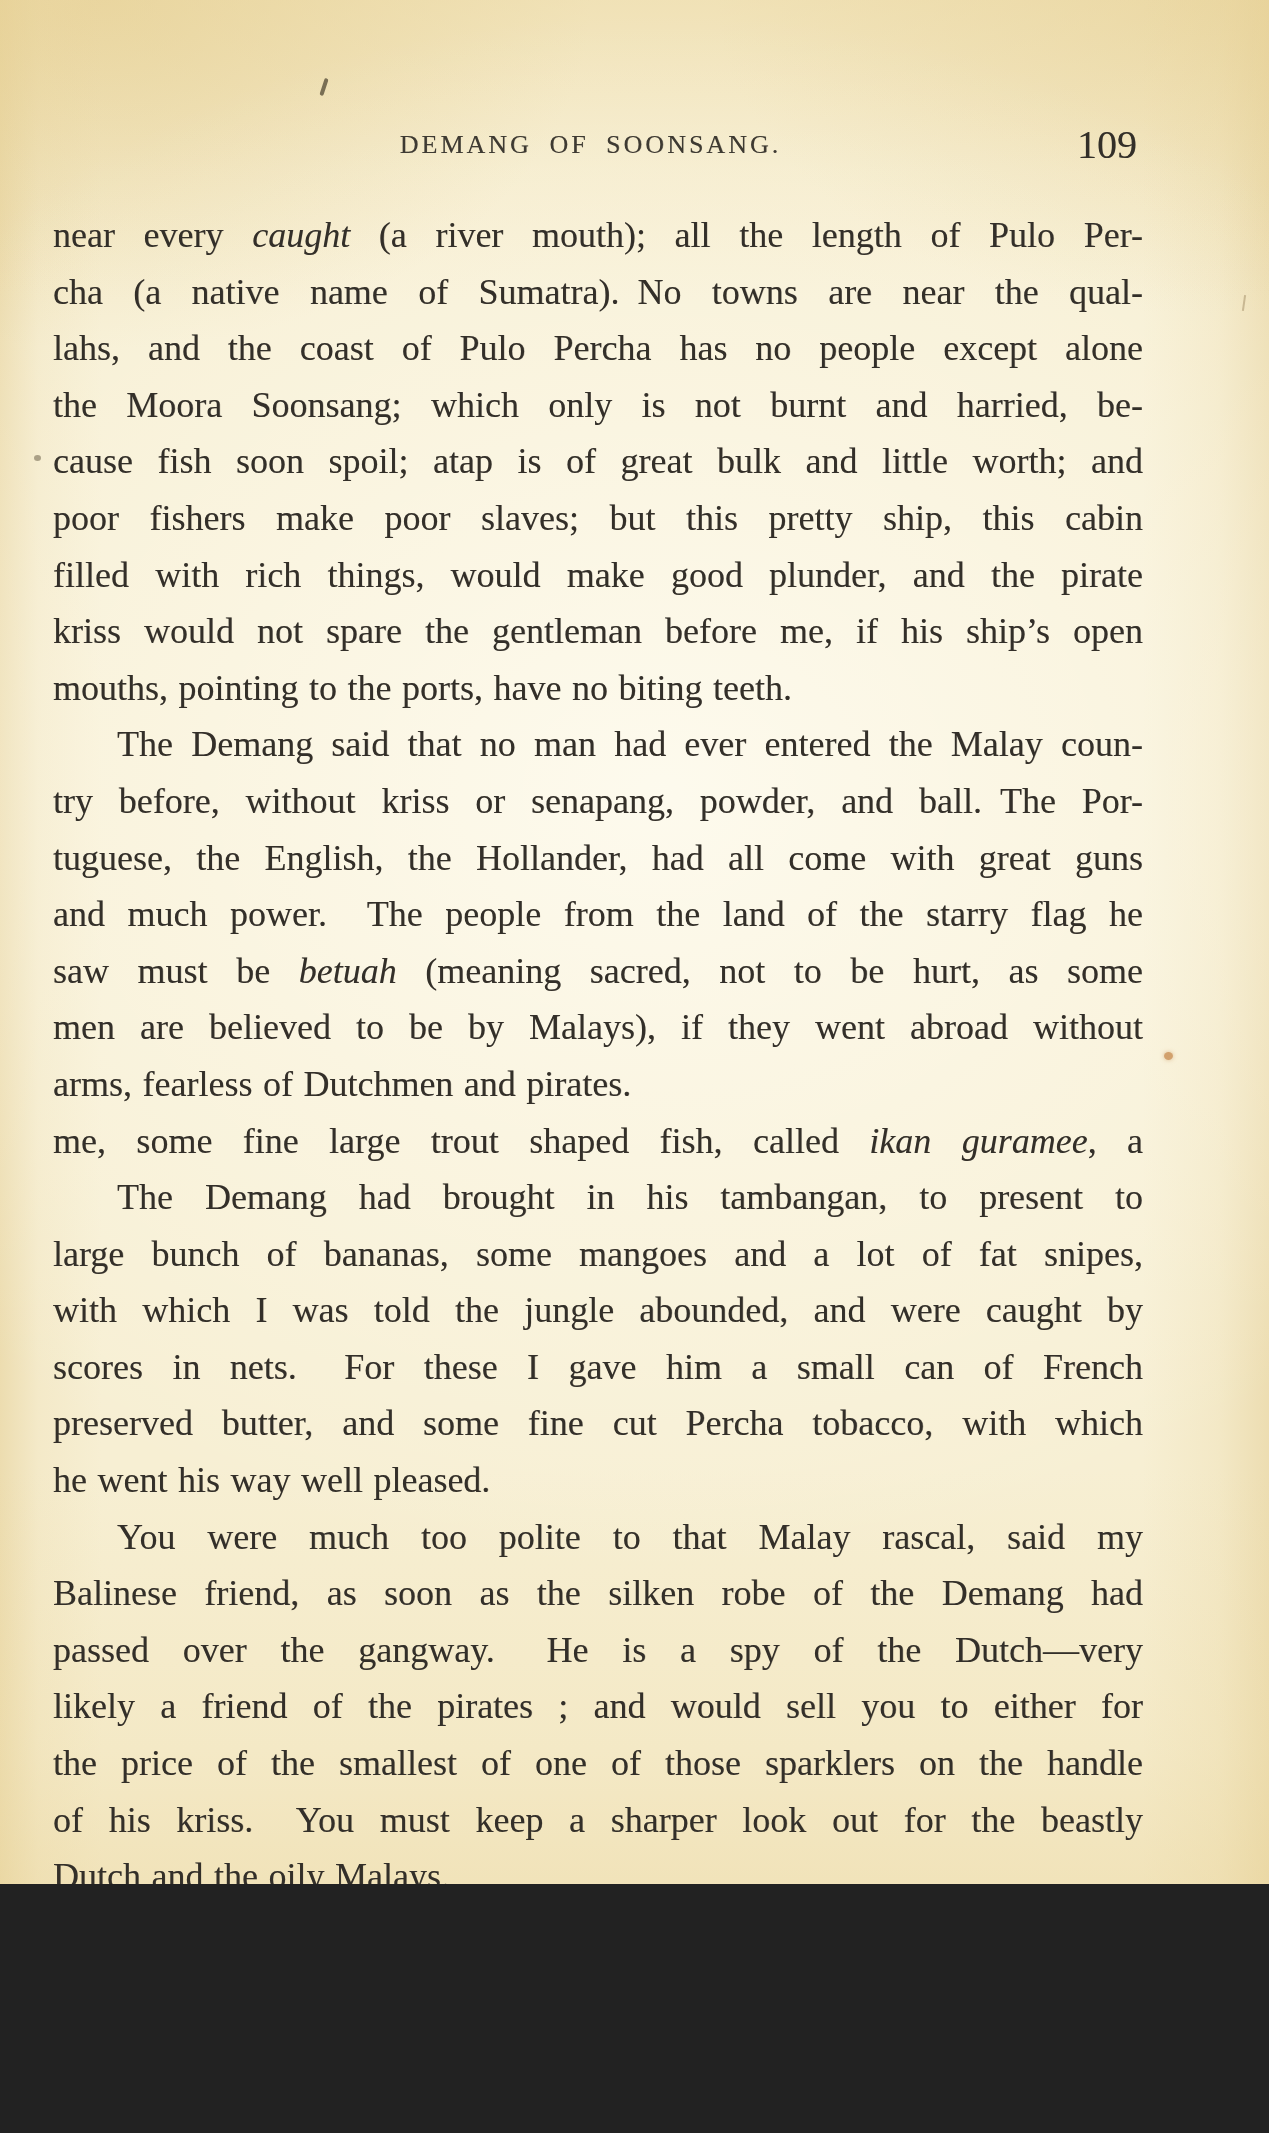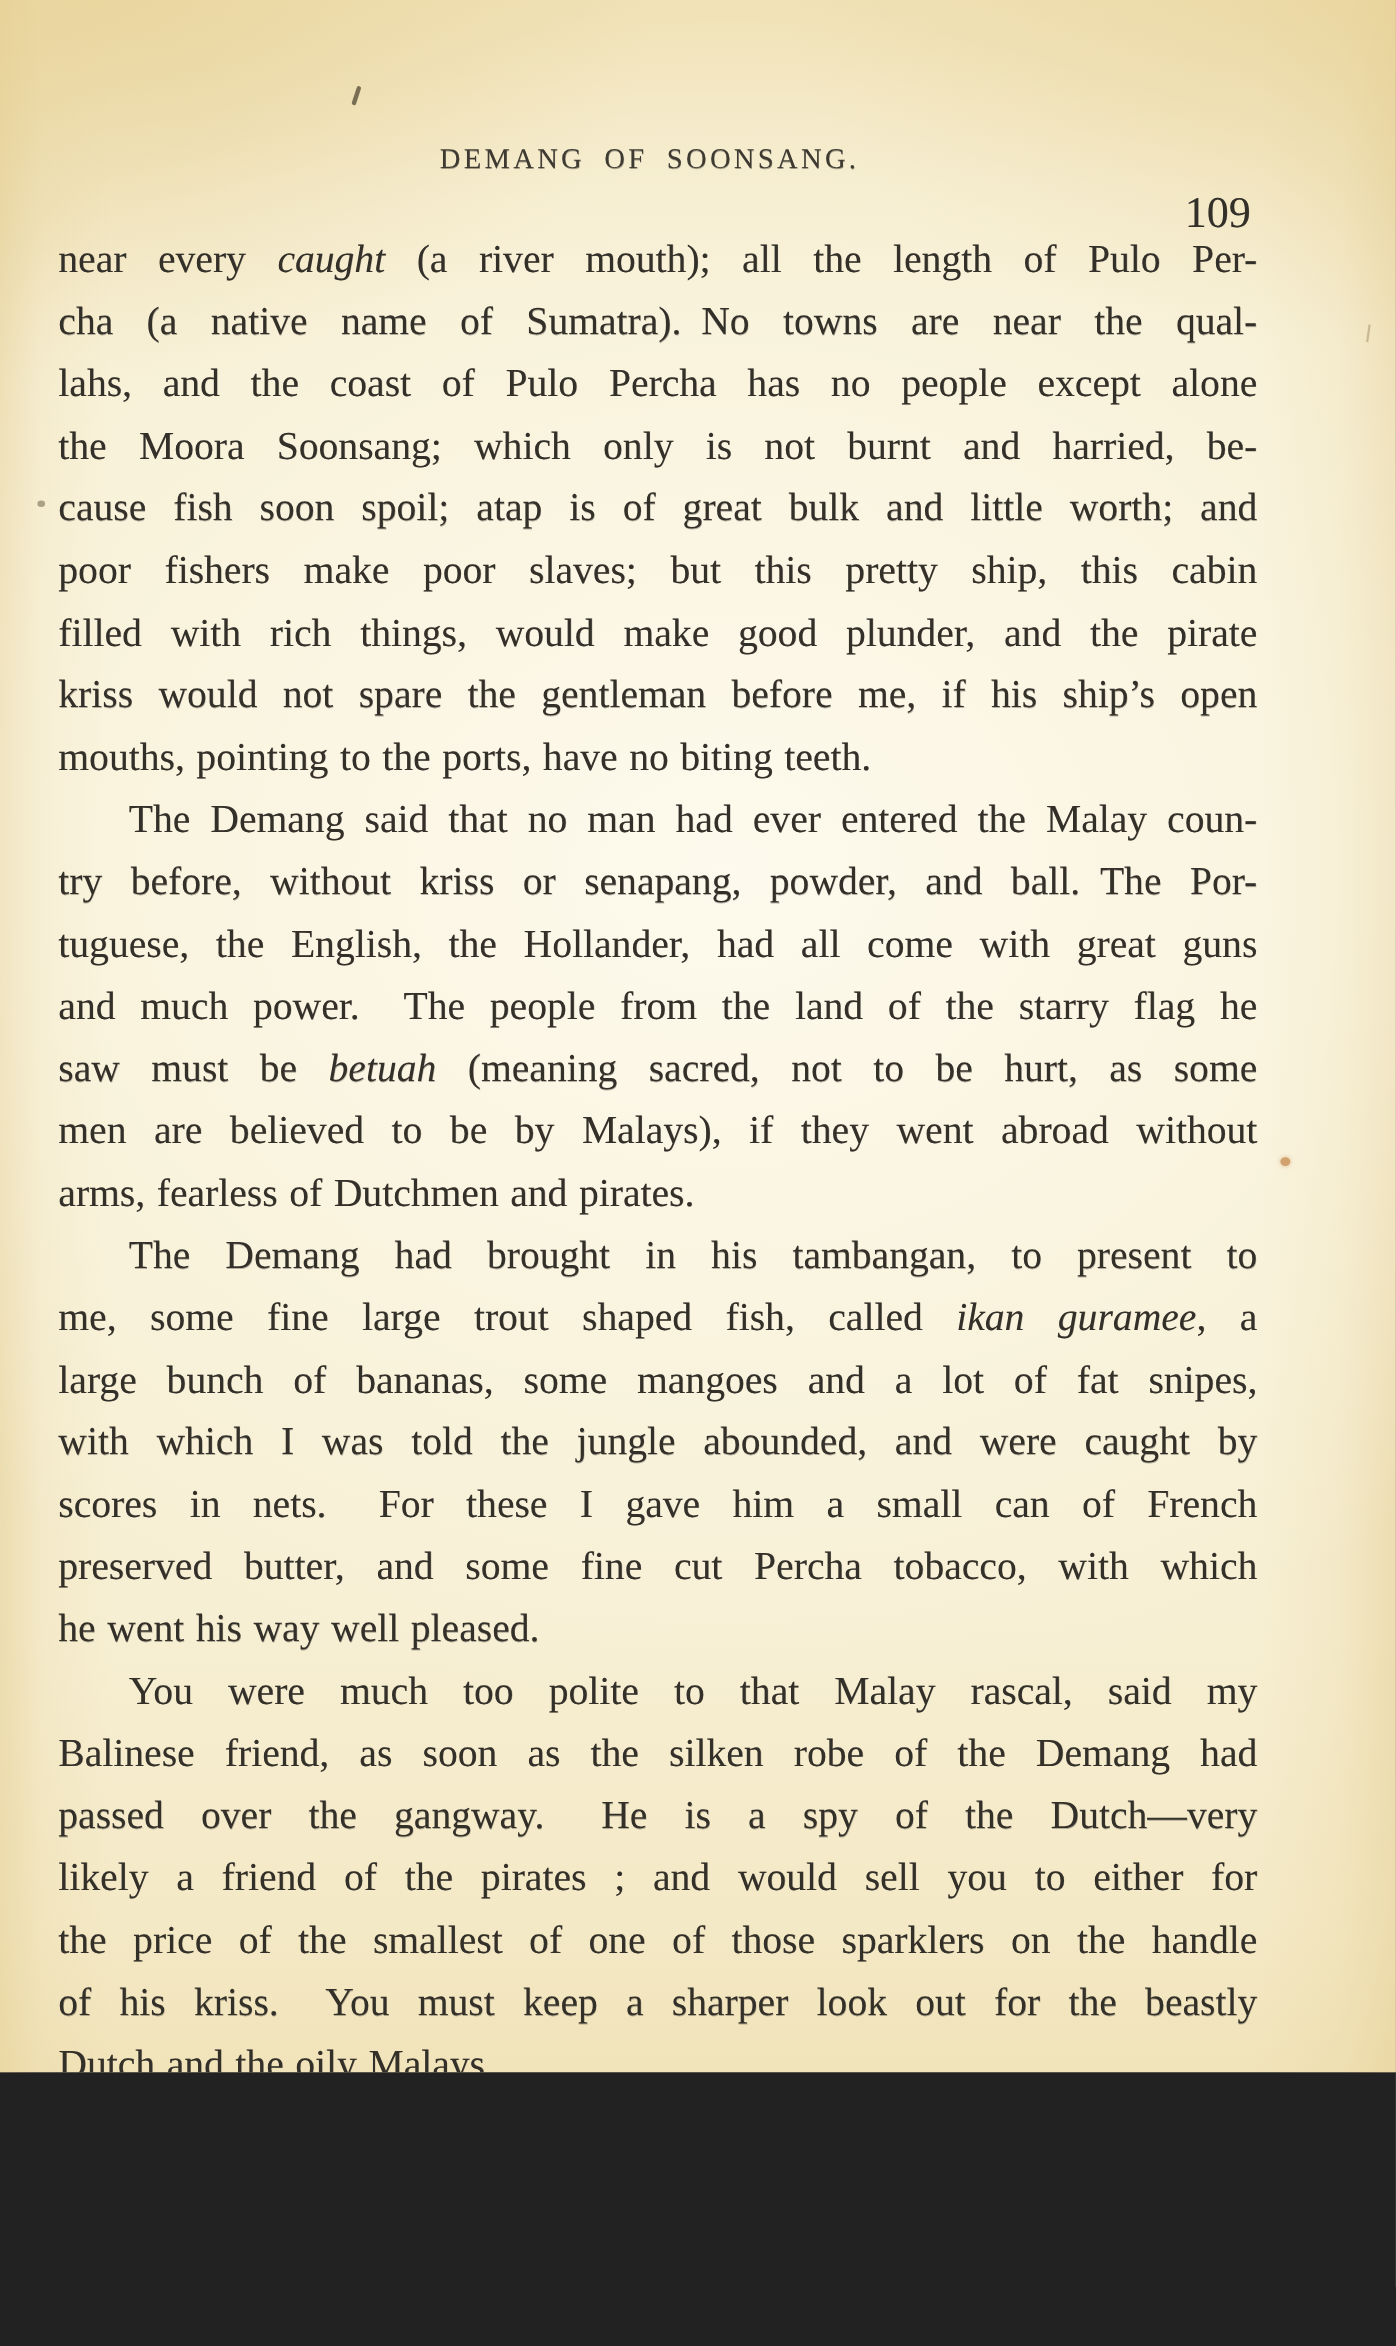--- a/index.html
+++ b/index.html
@@ -37,21 +37,20 @@
     text-shadow: 0.3px 0.3px 0.6px rgba(62,58,50,0.45);
   }
 
   .page-number {
     position: absolute;
     top: 121px;
     right: 132px;
     font-size: 40px;
     color: #332f29;
     text-shadow: 0.3px 0.3px 0.6px rgba(51,47,41,0.40);
-    margin-top: 48px;
   }
 
   .text-body {
     position: absolute;
     top: 207px;
     left: 53px;
     width: 1090px;
     font-size: 36px;
     line-height: 56.6px;
     word-spacing: 1.5px;
@@ -134,22 +133,22 @@
       <div class="line"><span>filled with rich things, would make good plunder, and the pirate</span></div>
       <div class="line"><span>kriss would not spare the gentleman before me, if his ship’s open</span></div>
       <div class="line end"><span>mouths, pointing to the ports, have no biting teeth.</span></div>
       <div class="line indent"><span>The Demang said that no man had ever entered the Malay coun-</span></div>
       <div class="line"><span>try before, without kriss or senapang, powder, and ball. The Por-</span></div>
       <div class="line"><span>tuguese, the English, the Hollander, had all come with great guns</span></div>
       <div class="line"><span>and much power.  The people from the land of the starry flag he</span></div>
       <div class="line"><span>saw must be </span><i>betuah</i><span> (meaning sacred, not to be hurt, as some</span></div>
       <div class="line"><span>men are believed to be by Malays), if they went abroad without</span></div>
       <div class="line end"><span>arms, fearless of Dutchmen and pirates.</span></div>
+      <div class="line"><span>me, some fine large trout shaped fish, called </span><i>ikan guramee</i><span>, a</span></div>
       <div class="line indent"><span>The Demang had brought in his tambangan, to present to</span></div>
-      <div class="line"><span>me, some fine large trout shaped fish, called </span><i>ikan guramee</i><span>, a</span></div>
       <div class="line"><span>large bunch of bananas, some mangoes and a lot of fat snipes,</span></div>
       <div class="line"><span>with which I was told the jungle abounded, and were caught by</span></div>
       <div class="line"><span>scores in nets.  For these I gave him a small can of French</span></div>
       <div class="line"><span>preserved butter, and some fine cut Percha tobacco, with which</span></div>
       <div class="line end"><span>he went his way well pleased.</span></div>
       <div class="line indent"><span>You were much too polite to that Malay rascal, said my</span></div>
       <div class="line"><span>Balinese friend, as soon as the silken robe of the Demang had</span></div>
       <div class="line"><span>passed over the gangway.  He is a spy of the Dutch—very</span></div>
       <div class="line"><span>likely a friend of the pirates ; and would sell you to either for</span></div>
       <div class="line"><span>the price of the smallest of one of those sparklers on the handle</span></div>

